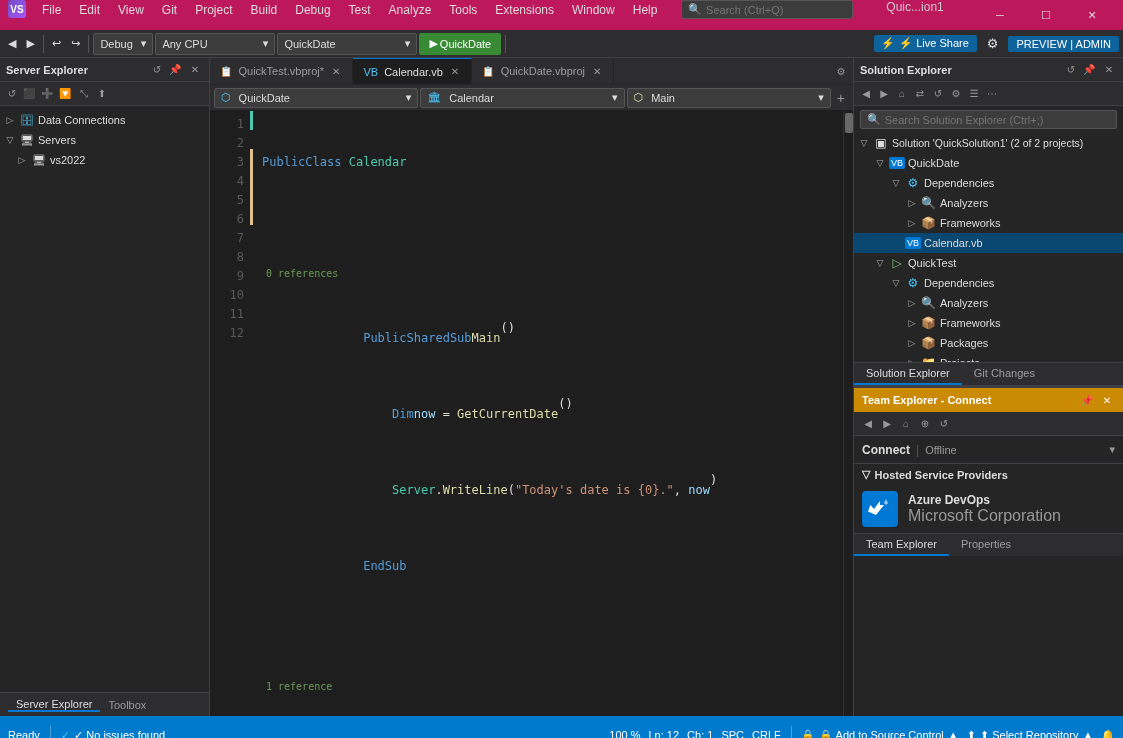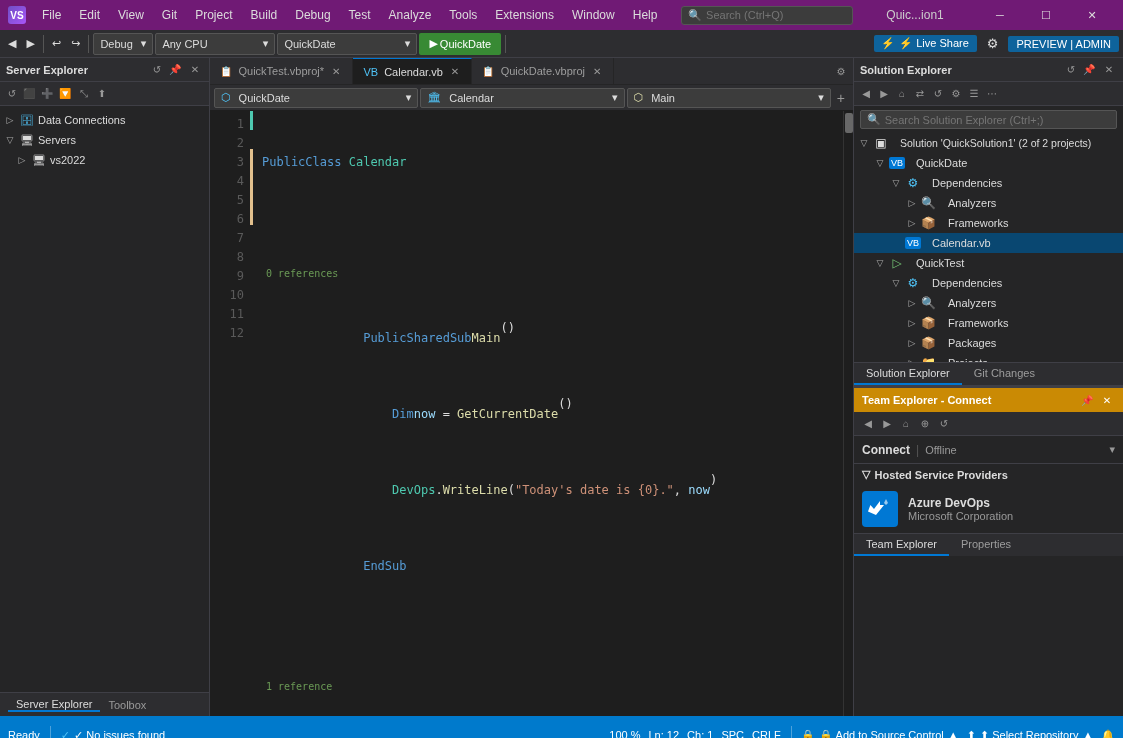--- a/index.html
+++ b/index.html
@@ -1,19 +1,19 @@
 <!DOCTYPE html>
 <html><head>
   <meta charset="utf-8">
   <style>
     * { box-sizing: border-box; margin: 0; padding: 0; }
     body { font-family: 'Segoe UI', sans-serif; font-size: 12px; background: #2d2d30; color: #dcdcdc; width: 1123px; height: 738px; overflow: hidden; }
 
     
-    #title-bar { display: flex; align-items: center; background: #701a75; height: 30px; padding: 0 8px; gap: 8px; }
+    #title-bar { display: flex; align-items: flex-start; background: #be185d; height: 30px; padding: 0 8px; gap: 8px; }
     #title-bar .app-icon { width: 18px; height: 18px; background: linear-gradient(135deg, #6f4fc5, #a855f7); border-radius: 3px; display: flex; align-items: center; justify-content: center; font-size: 10px; font-weight: bold; color: white; flex-shrink: 0; }
     #title-bar .menu-items { display: flex; gap: 2px; }
     #title-bar .menu-item { padding: 3px 8px; color: #dcdcdc; cursor: pointer; font-size: 12px; border-radius: 2px; }
     #title-bar .search-box { display: flex; align-items: center; background: #3c3c3c; border: 1px solid #555; border-radius: 3px; padding: 2px 6px; gap: 4px; margin-left: 8px; }
     #title-bar .search-box input { background: transparent; border: none; outline: none; color: #dcdcdc; font-size: 11px; width: 140px; }
     #title-bar .title-text { flex: 1; text-align: center; font-size: 12px; color: #ccc; }
     #title-bar .win-controls { display: flex; gap: 0; margin-left: auto; }
     #title-bar .win-btn { width: 46px; height: 30px; display: flex; align-items: center; justify-content: center; cursor: pointer; font-size: 11px; }
 
     
@@ -59,37 +59,37 @@
     .kw-yellow { color: #dcdcaa; }
     .kw-orange { color: #ce9178; }
     .kw-gray { color: #9cdcfe; }
     .se-search { display: flex; align-items: center; background: #3c3c3c; border: 1px solid #555; border-radius: 2px; margin: 4px 6px; padding: 2px 6px; gap: 4px; }
     .se-search input { background: transparent; border: none; outline: none; color: #dcdcdc; font-size: 11px; flex: 1; }
     .se-tree { flex: 1; overflow-y: auto; }
     .se-item { display: flex; align-items: center; height: 20px; padding: 0 4px; cursor: pointer; gap: 3px; font-size: 11px; }
     .se-item.selected { background: #094771; }
     .se-expand { width: 12px; font-size: 9px; color: #aaa; display: flex; align-items: center; justify-content: center; }
     .se-icon { font-size: 12px; width: 16px; text-align: center; }
-    .se-label { color: #dcdcdc; font-size: 11px; margin-left: 8px; }
+    .se-label { color: #dcdcdc; font-size: 11px; }
     .se-tabs { display: flex; background: #2d2d30; border-top: 1px solid #3f3f46; border-bottom: 1px solid #3f3f46; }
     .se-tab { padding: 4px 12px; font-size: 11px; cursor: pointer; color: #9d9d9d; }
     .se-tab.active { color: #dcdcdc; border-bottom: 2px solid #0078d4; }
     .te-header { display: flex; align-items: center; background: #ca8a04; height: 24px; padding: 0 8px; }
     .te-title { font-size: 11px; color: #fff; font-weight: 600; flex: 1; }
     .te-toolbar { display: flex; align-items: center; height: 24px; background: #2d2d30; padding: 0 6px; gap: 3px; border-bottom: 1px solid #3f3f46; }
     .te-connect { display: flex; align-items: center; height: 28px; padding: 0 8px; border-bottom: 1px solid #3f3f46; gap: 6px; }
     .te-connect-label { font-size: 12px; font-weight: 600; color: #dcdcdc; }
     .te-connect-status { font-size: 11px; color: #999; }
     .te-manage { display: flex; align-items: center; padding: 4px 8px; font-size: 11px; color: #4fc3f7; cursor: pointer; gap: 4px; }
     .te-section { padding: 4px 8px; font-size: 11px; font-weight: 600; color: #dcdcdc; display: flex; align-items: center; gap: 4px; }
     .te-provider { display: flex; align-items: center; padding: 6px 8px; gap: 10px; }
     .te-provider-icon { width: 36px; height: 36px; background: #0078d4; border-radius: 4px; display: flex; align-items: center; justify-content: center; font-size: 18px; color: white; flex-shrink: 0; }
     .te-provider-info { flex: 1; }
     .te-provider-name { font-size: 12px; color: #dcdcdc; font-weight: 600; }
-    .te-provider-corp { font-size: 11px; color: #999; }
+    .te-provider-corp { font-size: 16px; color: #999; }
     .te-desc { padding: 4px 8px; font-size: 11px; color: #999; line-height: 16px; }
     .te-links { display: flex; gap: 16px; padding: 4px 8px; }
     .te-link { font-size: 11px; color: #4fc3f7; cursor: pointer; display: flex; align-items: center; gap: 3px; }
     .te-footer-tabs { display: flex; background: #2d2d30; border-top: 1px solid #3f3f46; }
     .te-footer-tab { padding: 4px 12px; font-size: 11px; cursor: pointer; color: #9d9d9d; }
     .te-footer-tab.active { color: #dcdcdc; border-bottom: 2px solid #0078d4; }
 
     
     #status-bar { display: flex; align-items: center; background: #007acc; height: 38px; padding: 0 8px; gap: 8px; }
     .sb-item { font-size: 11px; color: #fff; display: flex; align-items: center; gap: 4px; cursor: pointer; }
@@ -292,21 +292,21 @@
         </div>
         <div class="code-line">&nbsp;</div>
         <div style="font-size:10px;color:#6a9955;line-height:14px;padding-left:4px;">0 references</div>
         <div class="code-line">
           &nbsp;&nbsp;&nbsp;&nbsp;<span class="kw-blue">Public</span> <span class="kw-blue">Shared</span> <span class="kw-blue">Sub</span> <span class="kw-yellow">Main</span>()
         </div>
         <div class="code-line">
           &nbsp;&nbsp;&nbsp;&nbsp;&nbsp;&nbsp;&nbsp;&nbsp;<span class="kw-blue">Dim</span> <span class="kw-gray">now</span> = <span class="kw-yellow">GetCurrentDate</span>()
         </div>
         <div class="code-line">
-          &nbsp;&nbsp;&nbsp;&nbsp;&nbsp;&nbsp;&nbsp;&nbsp;<span class="kw-teal">DevOps</span>.<span class="kw-yellow">WriteLine</span>(<span class="kw-orange">"Today's date is {0}."</span>, <span class="kw-gray">now</span>)
+          &nbsp;&nbsp;&nbsp;&nbsp;&nbsp;&nbsp;&nbsp;&nbsp;<span class="kw-teal">Server</span>.<span class="kw-yellow">WriteLine</span>(<span class="kw-orange">"Today's date is {0}."</span>, <span class="kw-gray">now</span>)
         </div>
         <div class="code-line">
           &nbsp;&nbsp;&nbsp;&nbsp;<span class="kw-blue">End</span> <span class="kw-blue">Sub</span>
         </div>
         <div class="code-line">&nbsp;</div>
         <div style="font-size:10px;color:#6a9955;line-height:14px;padding-left:4px;">1 reference</div>
         
         
         
         

